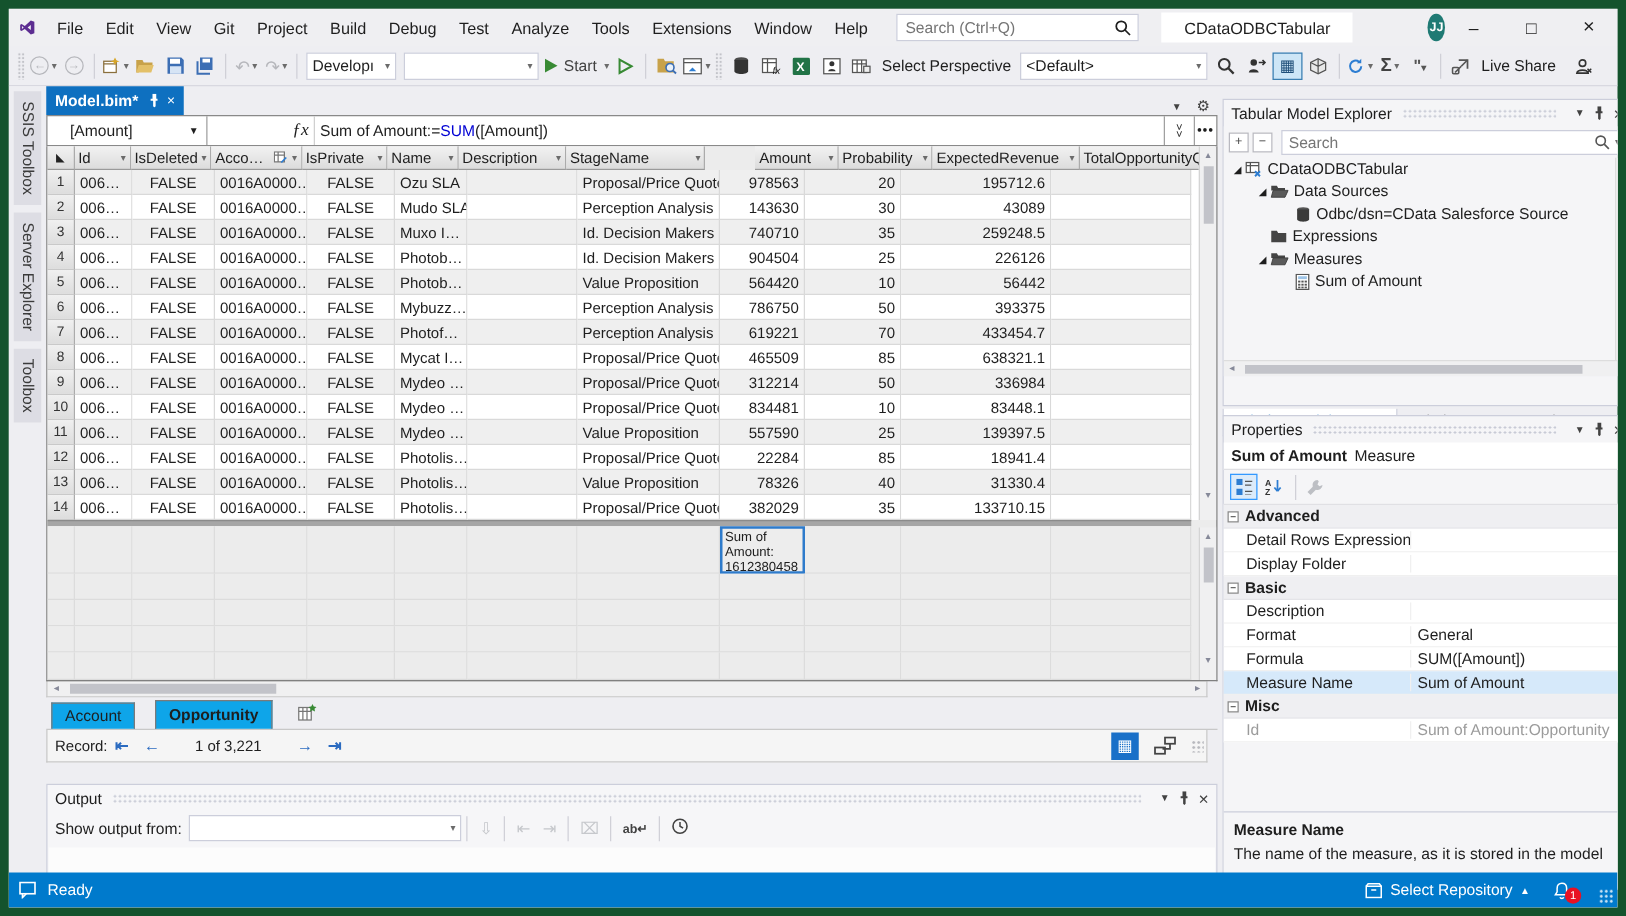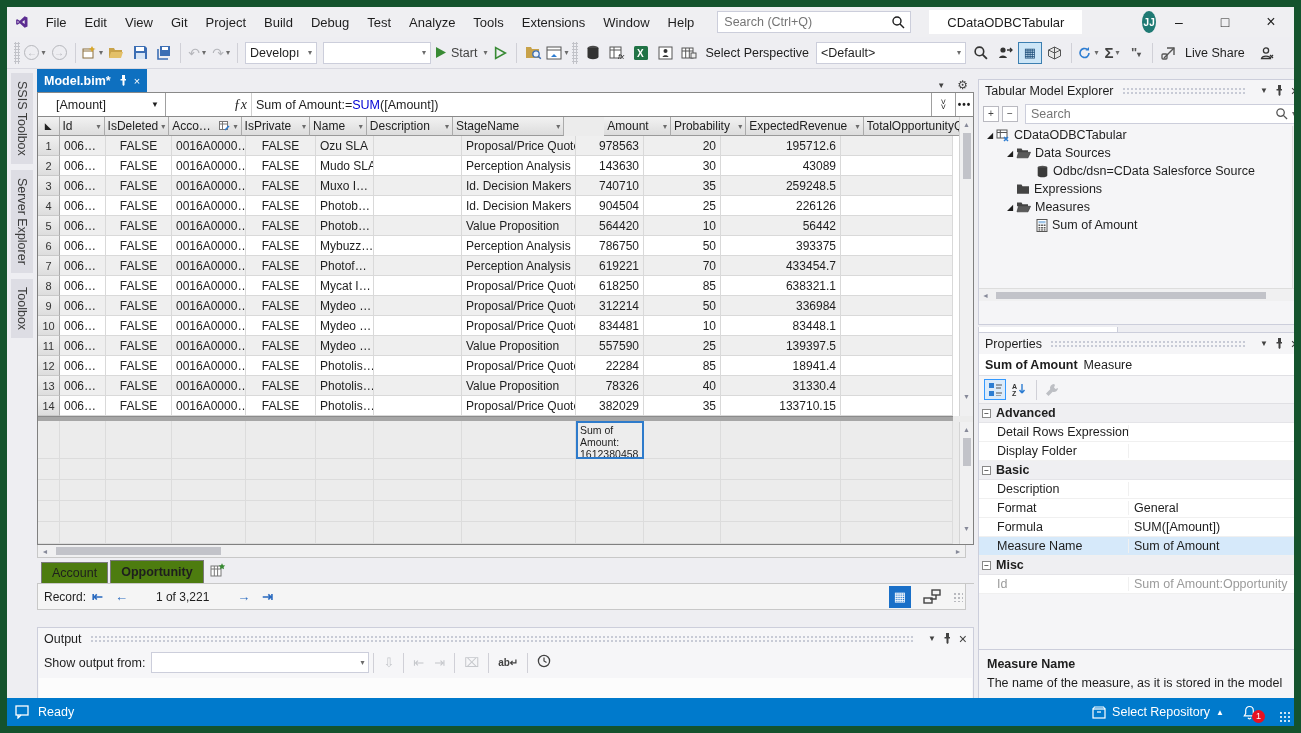--- a/index.html
+++ b/index.html
@@ -73,21 +73,21 @@
   .measure-area { position:relative; background:#ECECEC; }
   .mrow { display:flex; }
   .mcell { border-right:1px solid #DCDCDC; border-bottom:1px solid #DCDCDC; background:#ECECEC; }
   .mcell.sel { border:2px solid #2E7BCB; background:#EDEDED; font-size:10.5px; line-height:12px; padding:1px 2px; color:#1e1e1e; overflow:hidden; }
 
   .hscroll { height:14px; background:#F0F0F1; border:1px solid #C8C8C8; border-top:1px solid #A6A6A6; display:flex; align-items:center; margin-top:-1px; }
   .hthumb { height:8px; background:#C2C3C9; width:165px; margin-left:4px; }
   .hsp { flex:1; }
 
   .sheettabs { height:26px; display:flex; align-items:flex-end; background:#EEEEF2; padding-left:4px; border-bottom:1px solid #C8C8C8; }
-  .sheettab { background:#4d7c0f; border:1px solid #7a7a7a; border-bottom:0; height:21px; padding:0 10px; display:flex; align-items:center; font-size:12.5px; margin-right:2px;text-align:right; }
+  .sheettab { background:#0ea5e9; border:1px solid #7a7a7a; border-bottom:0; height:21px; padding:0 10px; display:flex; align-items:center; font-size:12.5px; margin-right:16px;text-align:right; }
   .sheettab.active { font-weight:bold; height:23px; }
   .addtab { margin:0 0 3px 4px; }
 
   .recordbar { height:26px; background:#F5F5F5; border:1px solid #C8C8C8; border-top:0; display:flex; align-items:center; font-size:12px; padding-left:6px; }
   .rec-arrow { color:#2B6BC0; font-weight:bold; font-size:13px; margin:0 6px; }
   .rec-pos { margin:0 22px; }
   .rec-right { margin-left:auto; display:flex; align-items:center; }
   .rec-grid { width:22px; height:22px; background:#1A70C8; color:#fff; display:flex; align-items:center; justify-content:center; font-size:13px; margin-right:12px; }
   .rec-diag { margin-right:12px; }
   .rgrip { width:10px; height:10px; margin-right:2px; background-image:radial-gradient(#B8B9BE 1px, transparent 1.2px); background-size:4px 4px; }
@@ -564,21 +564,21 @@
           </div>
           <div class="grow">
             <div class="rnum" style="width: 22px;">8</div>
             <div class="dcell" style="width: 46px;">006…</div>
             <div class="dcell c" style="width: 66px;">FALSE</div>
             <div class="dcell" style="width: 74px;">0016A0000…</div>
             <div class="dcell c" style="width: 70px;">FALSE</div>
             <div class="dcell" style="width: 58px;">Mycat I…</div>
             <div class="dcell" style="width: 88px;"></div>
             <div class="dcell" style="width: 114px;">Proposal/Price Quote</div>
-            <div class="dcell r" style="width: 68px;">618250</div>
+            <div class="dcell r" style="width: 68px;">465509</div>
             <div class="dcell r" style="width: 77px;">85</div>
             <div class="dcell r" style="width: 120px;">638321.1</div>
             <div class="dcell" style="width: 112px;"></div>
           </div>
           <div class="grow odd">
             <div class="rnum" style="width: 22px;">9</div>
             <div class="dcell" style="width: 46px;">006…</div>
             <div class="dcell c" style="width: 66px;">FALSE</div>
             <div class="dcell" style="width: 74px;">0016A0000…</div>
             <div class="dcell c" style="width: 70px;">FALSE</div>

